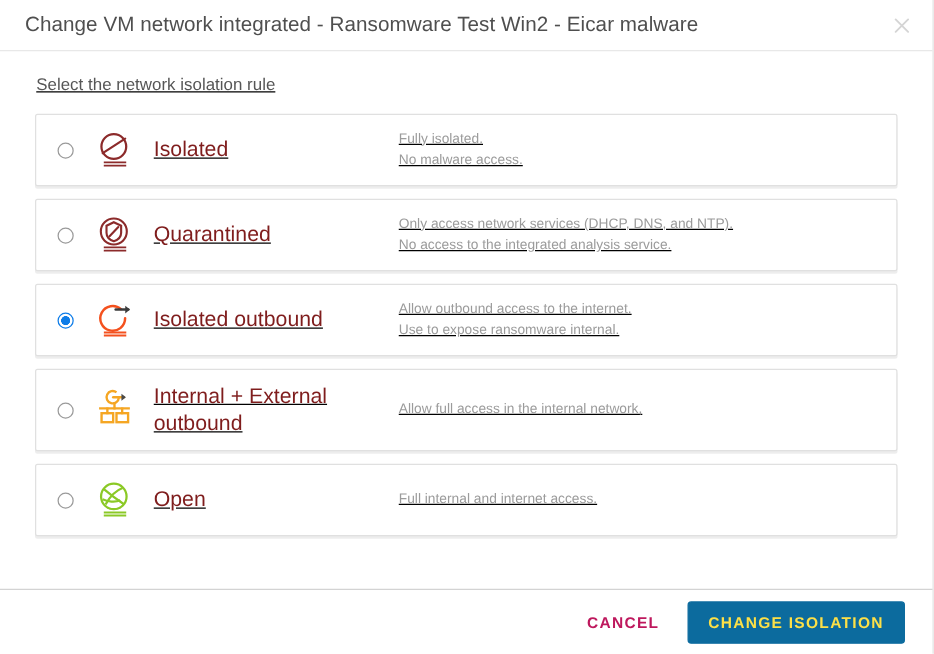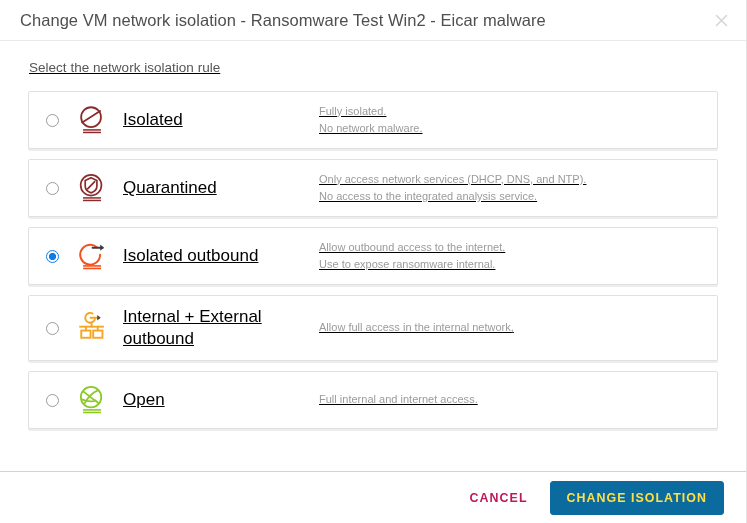--- a/index.html
+++ b/index.html
@@ -125,21 +125,21 @@
     display: flex;
     align-items: center;
     justify-content: flex-start;
   }
   .icon-cell svg { display: block; }
 
   .label-cell {
     flex: 0 0 auto;
     width: 196px;
     font-size: 17px;
-    color: #000000;
+    color: #7f1d1d;
     line-height: 1.28;
     letter-spacing: 0.01px;
     padding-right: 6px;
     box-sizing: border-box;
   }
 
   .desc-cell {
     flex: 1;
     font-size: 11px;
     color: #9b9b9b;
@@ -182,21 +182,21 @@
     color: #fde047;
     padding: 9px 16px;
   }
 </style>
 </head>
 <body>
 
 <div class="modal">
 
   <div class="modal-header">
-    <div class="modal-title">Change VM network isolation - Ransomware Test Win2 - Eicar malware</div>
+    <div class="modal-title">Change VM network integrated - Ransomware Test Win2 - Eicar malware</div>
     <button class="close-btn">
       <svg width="13" height="13" viewBox="0 0 13 13">
         <path d="M1.5 1.5 L11.5 11.5 M11.5 1.5 L1.5 11.5" stroke="#d5d5d5" stroke-width="1.5" stroke-linecap="round" fill="none"></path>
       </svg>
     </button>
   </div>
 
   <div class="modal-body">
     <div class="body-label">Select the network isolation rule</div>
 
@@ -212,21 +212,21 @@
               <circle cx="17" cy="15" r="10.5"></circle>
               <path d="M7.6 20.6 L26.6 8.4" stroke-linecap="round"></path>
               <path d="M8.5 28.5 H27.5" stroke-width="1.6"></path>
               <path d="M8.5 31.2 H27.5" stroke-width="1.6"></path>
             </g>
           </svg>
         </div>
         <div class="label-cell">Isolated</div>
         <div class="desc-cell">
           <span class="desc-line">Fully isolated.</span>
-          <span class="desc-line">No network malware.</span>
+          <span class="desc-line">No malware access.</span>
         </div>
       </div>
 
       <div class="option-card">
         <div class="radio-cell">
           <span class="radio"></span>
         </div>
         <div class="icon-cell">
           <svg width="34" height="34" viewBox="0 0 36 36">
             <g stroke="#8c2b2b" stroke-width="1.8" fill="none">

